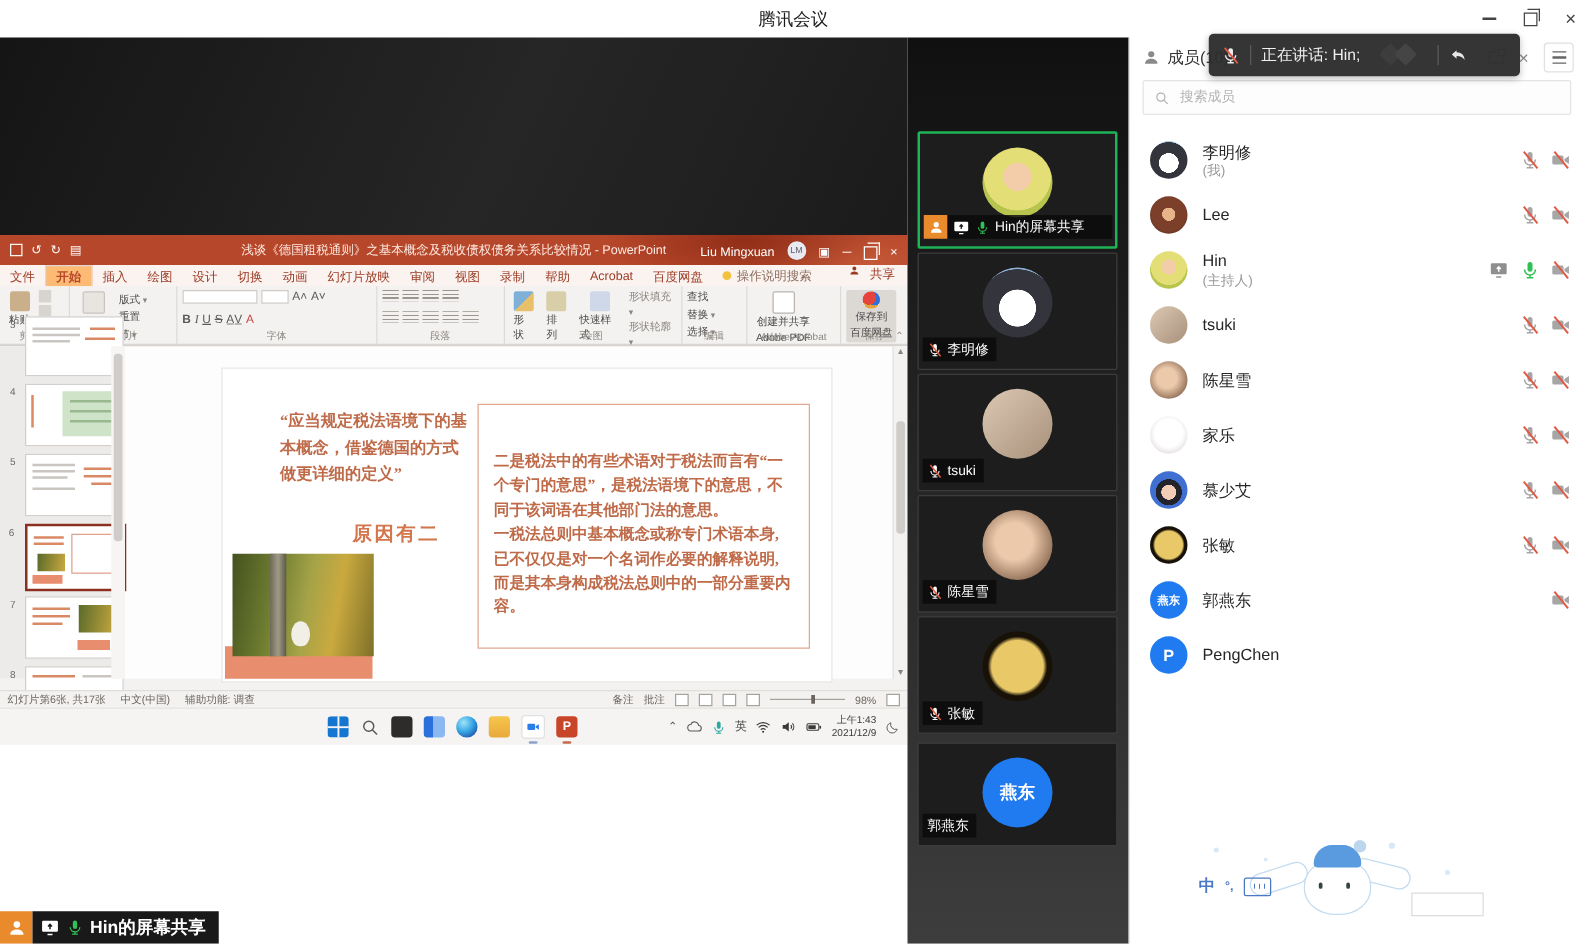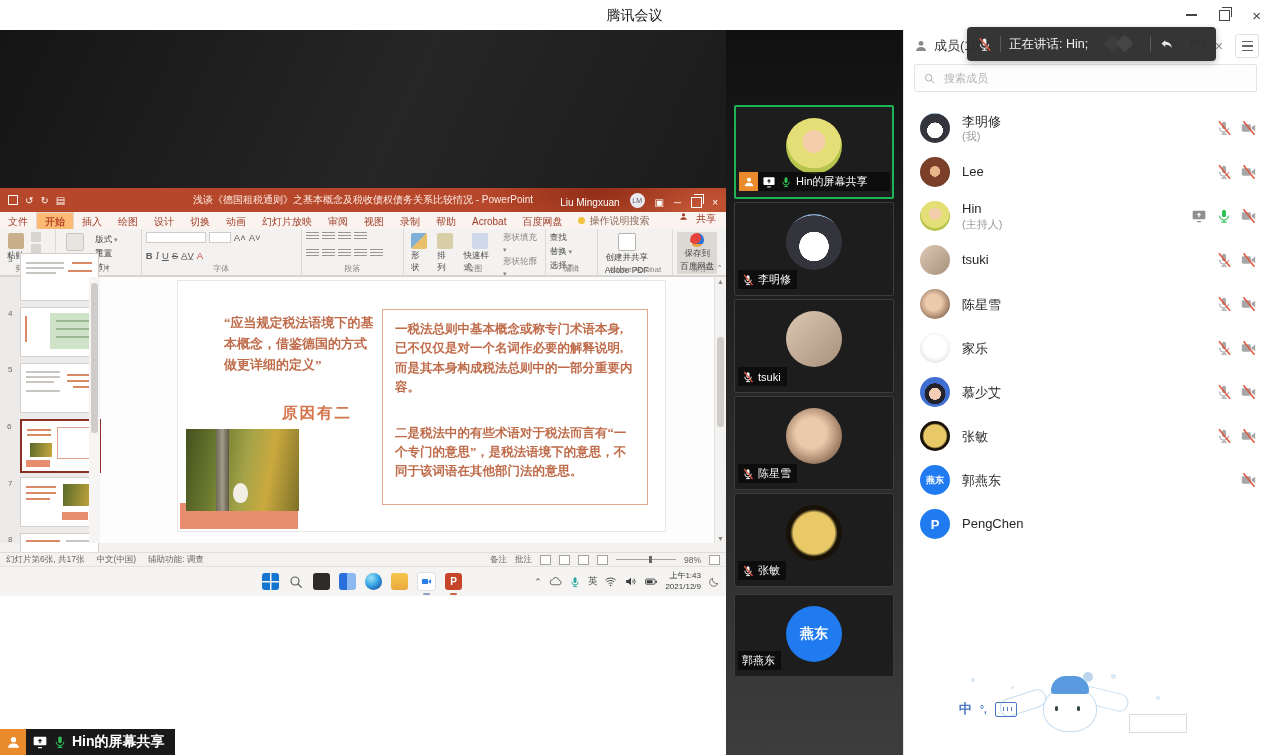--- a/index.html
+++ b/index.html
@@ -59,21 +59,21 @@
 
   .docarea{position:absolute;left:0;top:88px;right:0;height:266px;background:#fdfdfd;border-top:1px solid #d5d2cf}
   .thumbs{position:absolute;left:0;top:0;bottom:0;width:100px;background:#edebe9}
   .thumb{position:absolute;left:20px;width:77px;background:#fff;border:1px solid #d2cfcc}
   .thumb.sel{border:2px solid #8c2f23}
   .tnum{position:absolute;left:-13px;top:1px;font-size:8px;color:#6a6a6a}
   .tscroll{position:absolute;right:0;top:0;bottom:0;width:11px;background:#f6f5f4}
   .tscroll .th{position:absolute;left:2px;right:2px;top:6px;height:150px;background:#cfccc9;border-radius:3px}
   .tl{position:absolute;background:#c9c5c0;height:2px}
   .tlo{background:#d98a64}
-  .canvas{position:absolute;left:178px;top:4px;width:487px;height:250px;background:#fff;box-shadow:0 0 0 1px #e9e7e5;font-family:"Liberation Serif","DejaVu Serif",serif;color:#bf6b4a}
+  .canvas{position:absolute;left:178px;top:18px;width:487px;height:250px;background:#fff;box-shadow:0 0 0 1px #e9e7e5;font-family:"Liberation Serif","DejaVu Serif",serif;color:#bf6b4a}
   .quote{position:absolute;left:46px;top:32px;width:152px;font-size:13px;font-weight:bold;line-height:1.6}
   .reason{position:absolute;left:104px;top:122px;font-size:15.5px;font-weight:bold;color:#d4764d;letter-spacing:2px}
   .pbox{position:absolute;left:204px;top:28px;width:266px;height:196px;border:1px solid #e3a68f;padding:10px 12px;box-sizing:border-box}
   .pt{font-size:12.5px;font-weight:bold;line-height:1.55}
   .pt2{margin-top:26px}
   .catpic{position:absolute;left:8px;top:148px;width:113px;height:82px;
     background:linear-gradient(100deg,#44511f 0%,#6d7c30 28%,#a5a348 52%,#caa93f 72%,#7d7028 100%);
     }
   .catpic::before{content:"";position:absolute;left:30px;top:0;width:13px;height:100%;background:linear-gradient(90deg,#6e6a58,#a09a86 50%,#5d5948)}
   .catpic::after{content:"";position:absolute;left:47px;bottom:8px;width:15px;height:20px;background:#f2efe6;border-radius:50% 50% 45% 45%}
@@ -447,22 +447,22 @@
       </div>
       <div class="tscroll">
           <span class="th"></span>
         </div>
     </div>
 
     <div class="canvas">
       <div class="quote">“应当规定税法语境下的基本概念，借鉴德国的方式做更详细的定义”</div>
       <div class="reason">原因有二</div>
       <div class="pbox">
+        <div class="pt pt2">二是税法中的有些术语对于税法而言有“一个专门的意思”，是税法语境下的意思，不同于该词语在其他部门法的意思。</div>
         <div class="pt">一税法总则中基本概念或称专门术语本身,已不仅仅是对一个名词作必要的解释说明,而是其本身构成税法总则中的一部分重要内容。</div>
-        <div class="pt pt2">二是税法中的有些术语对于税法而言有“一个专门的意思”，是税法语境下的意思，不同于该词语在其他部门法的意思。</div>
       </div>
       <div class="salmon"></div>
       <div class="catpic"></div>
     </div>
 
     <div class="vscroll">
       <span class="varrow" style="top:1px">▲</span>
         <span class="th"></span>
         <span class="varrow" style="bottom:1px">▼</span>
     </div>

